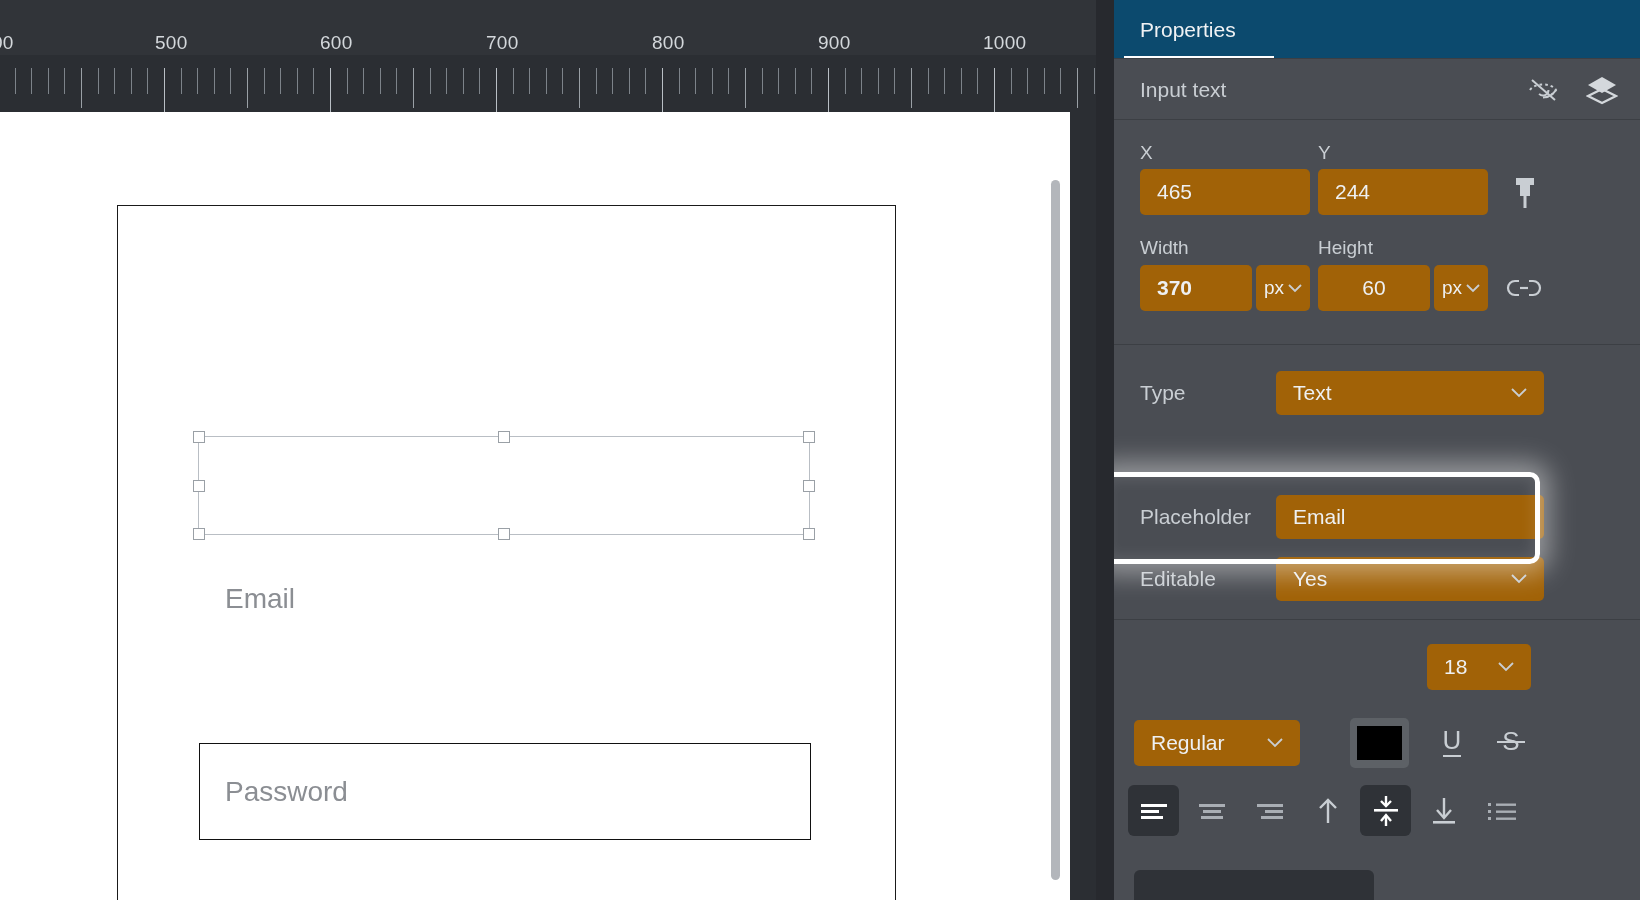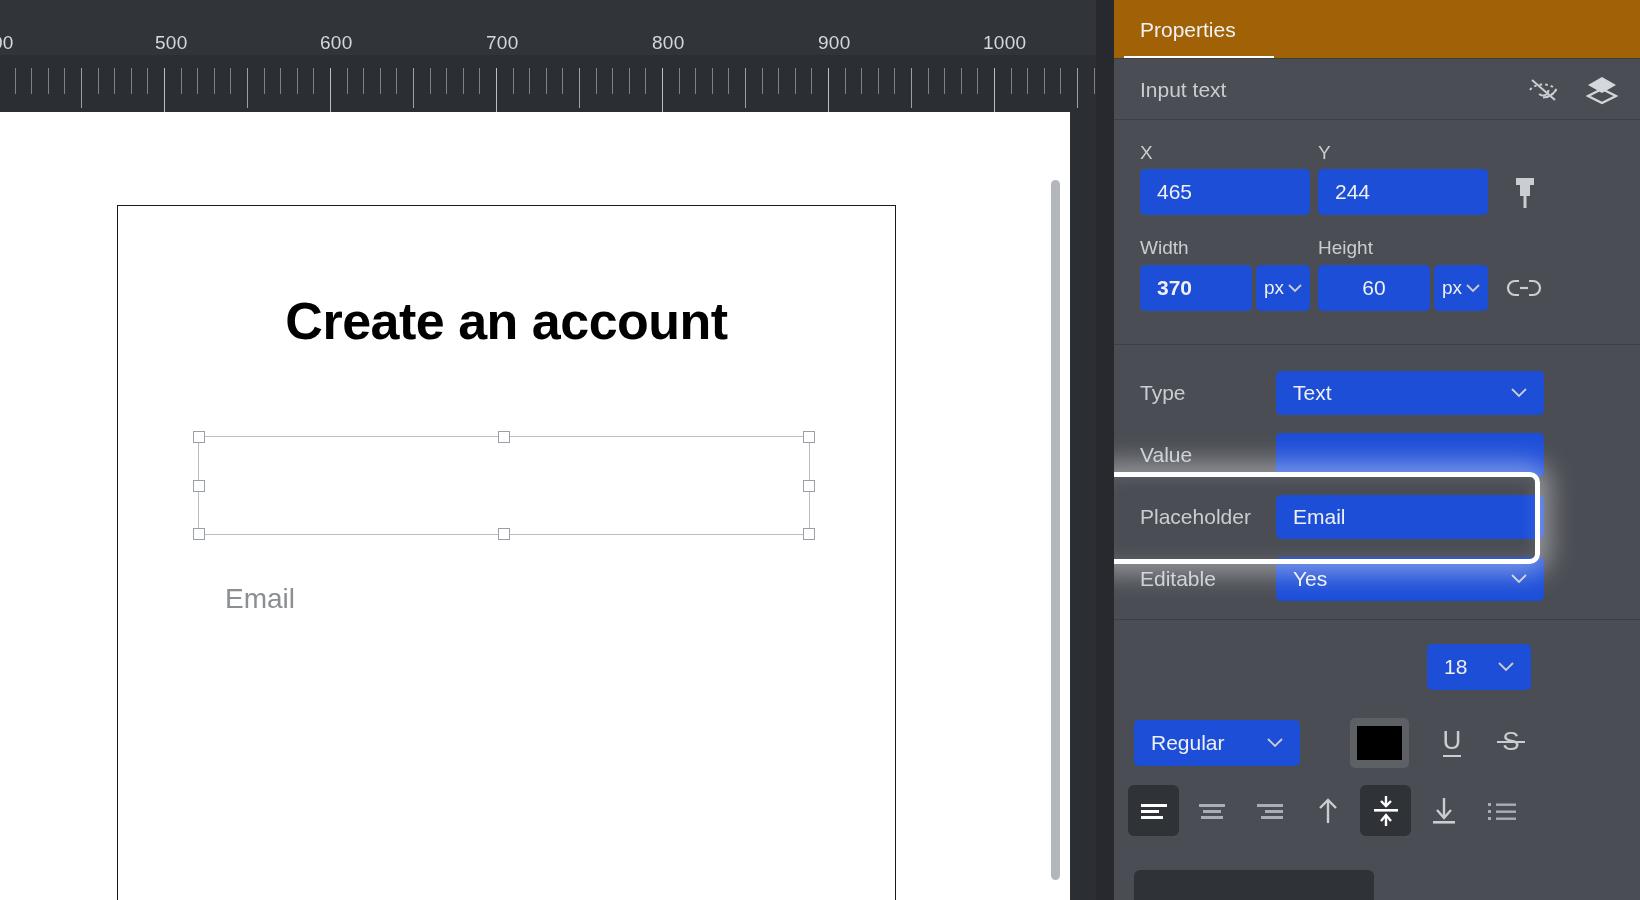--- a/index.html
+++ b/index.html
@@ -90,21 +90,21 @@
     background:#27292e;
   }
   #panel{
     position:absolute; left:1114px; top:0; width:526px; height:900px;
     background:#4a4d53; overflow:hidden;
   }
 
   
   #tabbar{
     position:absolute; left:0; top:0; width:100%; height:59px;
-    background:#a16207;
+    background:#0c4a6e;
   }
   #tab-properties{
     position:absolute; left:0; top:0; height:59px; padding:0 26px;
     display:flex; align-items:center;
     font-size:21px; color:#f0f2f4;
   }
   #tab-underline{
     position:absolute; left:10px; bottom:0; width:150px; height:3px;
     background:#ffffff;
   }
@@ -124,21 +124,21 @@
     position:absolute; left:0; bottom:0; width:100%; height:1px; background:#3c3f44;
   }
 
   .section{ position:absolute; left:0; width:100%; }
   .sec-rule{ position:absolute; left:0; width:100%; height:1px; background:#3c3f44;}
 
   .fld-label{
     font-size:19px; color:#c9ced3;
   }
   .input{
-    background:#1d4ed8; border:none; border-radius:5px;
+    background:#a16207; border:none; border-radius:5px;
     color:#eef0f2; font-size:21px;
     font-family:"Liberation Sans", sans-serif;
     display:flex; align-items:center; padding:0 17px;
   }
   .chev{ margin-left:auto; }
 
   
   #sec-geom{ top:120px; height:225px; }
   #lbl-x{ position:absolute; left:26px; top:22px; }
   #lbl-y{ position:absolute; left:204px; top:22px; }
@@ -283,26 +283,28 @@
     <div class="rlabel" style="left:486px">700</div>
     <div class="rlabel" style="left:652px">800</div>
     <div class="rlabel" style="left:818px">900</div>
     <div class="rlabel" style="left:983px">1000</div>
   </div>
 
   <div id="page">
 
     <div id="design-frame">
 
-      <div id="design-title">Create an account</div>
 
       <div class="df-input" id="df-email">
         <span class="ph">Email</span>
       </div>
 
+      <div class="df-input" id="df-password">
+        <span class="ph">Password</span>
+      </div>
 
     </div>
 
     <div id="page-scrollbar"></div>
   </div>
 
   <div id="selection">
     <div class="handle h-tl"></div>
     <div class="handle h-tc"></div>
     <div class="handle h-tr"></div>
@@ -404,26 +406,20 @@
       <div class="input pinput">
         <span>Text</span>
         <span class="chev">
           <svg width="16" height="10" viewBox="0 0 16 10">
               <path d="M1 1 L8 8 L15 1" fill="none" stroke="#c9ced3" stroke-width="1.8"></path>
             </svg>
         </span>
       </div>
     </div>
 
-    <div class="prow" id="row-value">
-      <span class="plabel">Value</span>
-      <div class="input pinput">
-        <span></span>
-      </div>
-    </div>
 
     <div class="prow" id="row-placeholder">
       <span class="plabel">Placeholder</span>
       <div class="input pinput">
         <span>Email</span>
       </div>
     </div>
 
     <div class="prow" id="row-editable">
       <span class="plabel">Editable</span>

